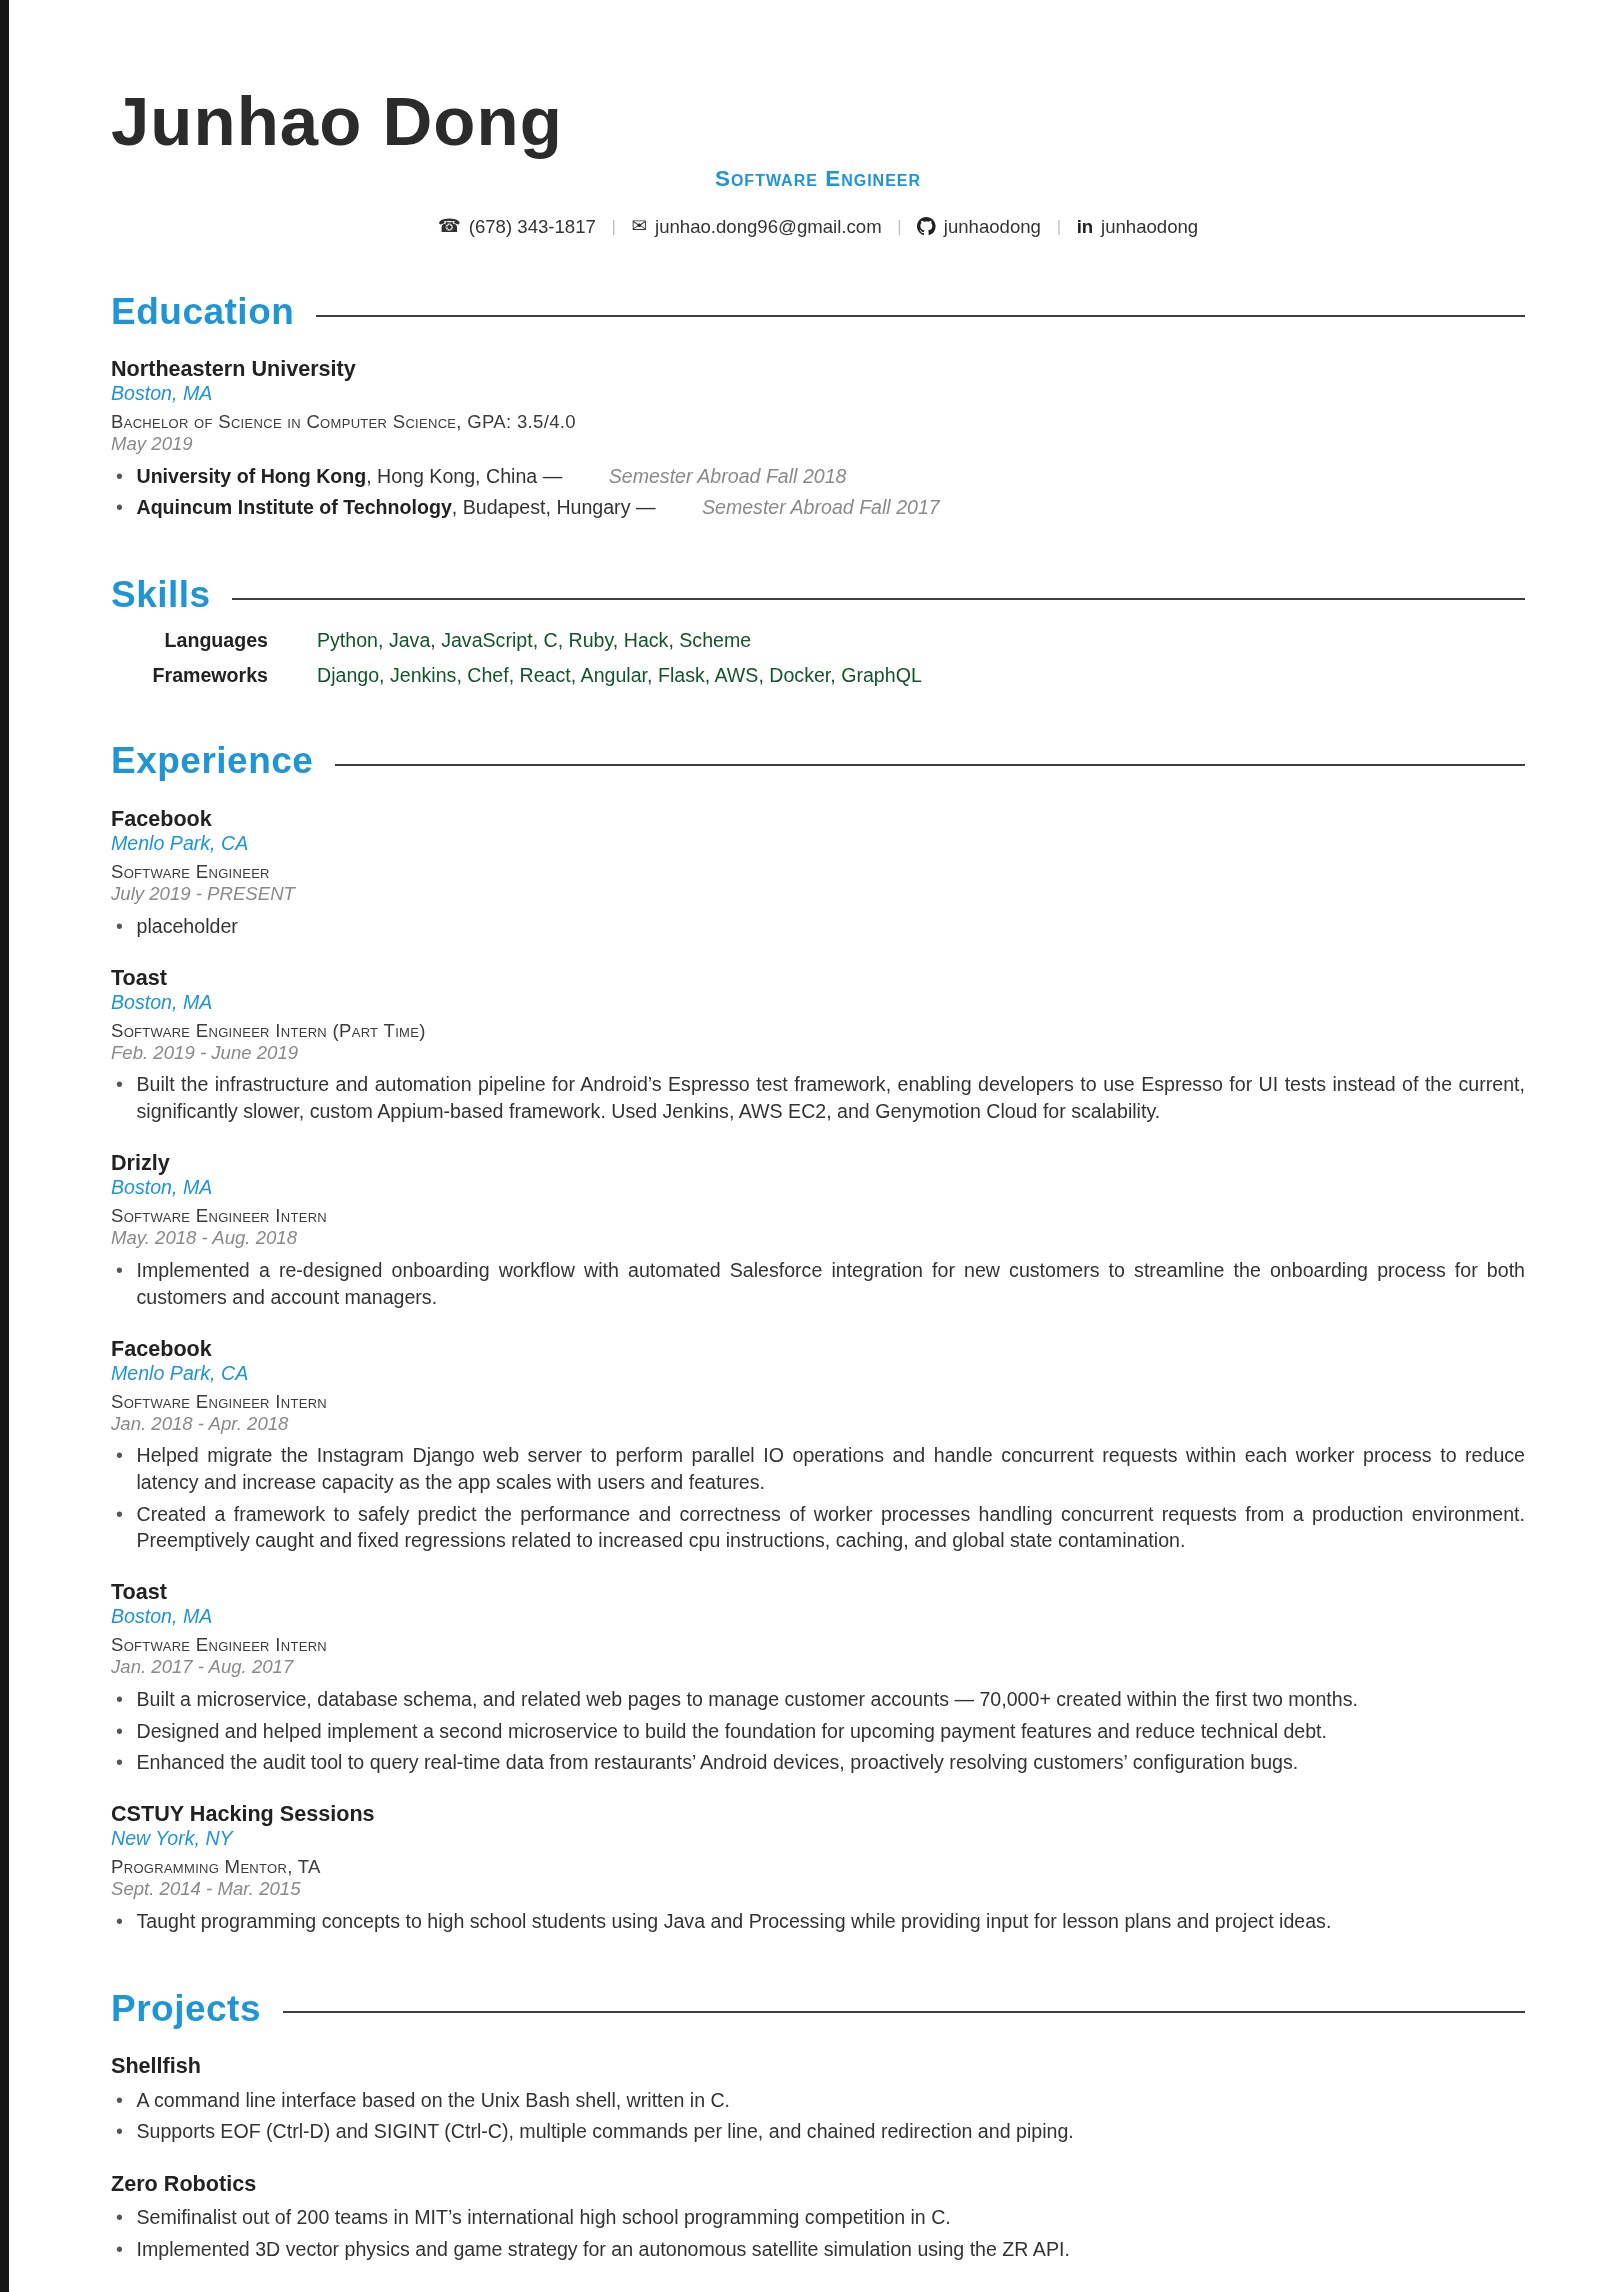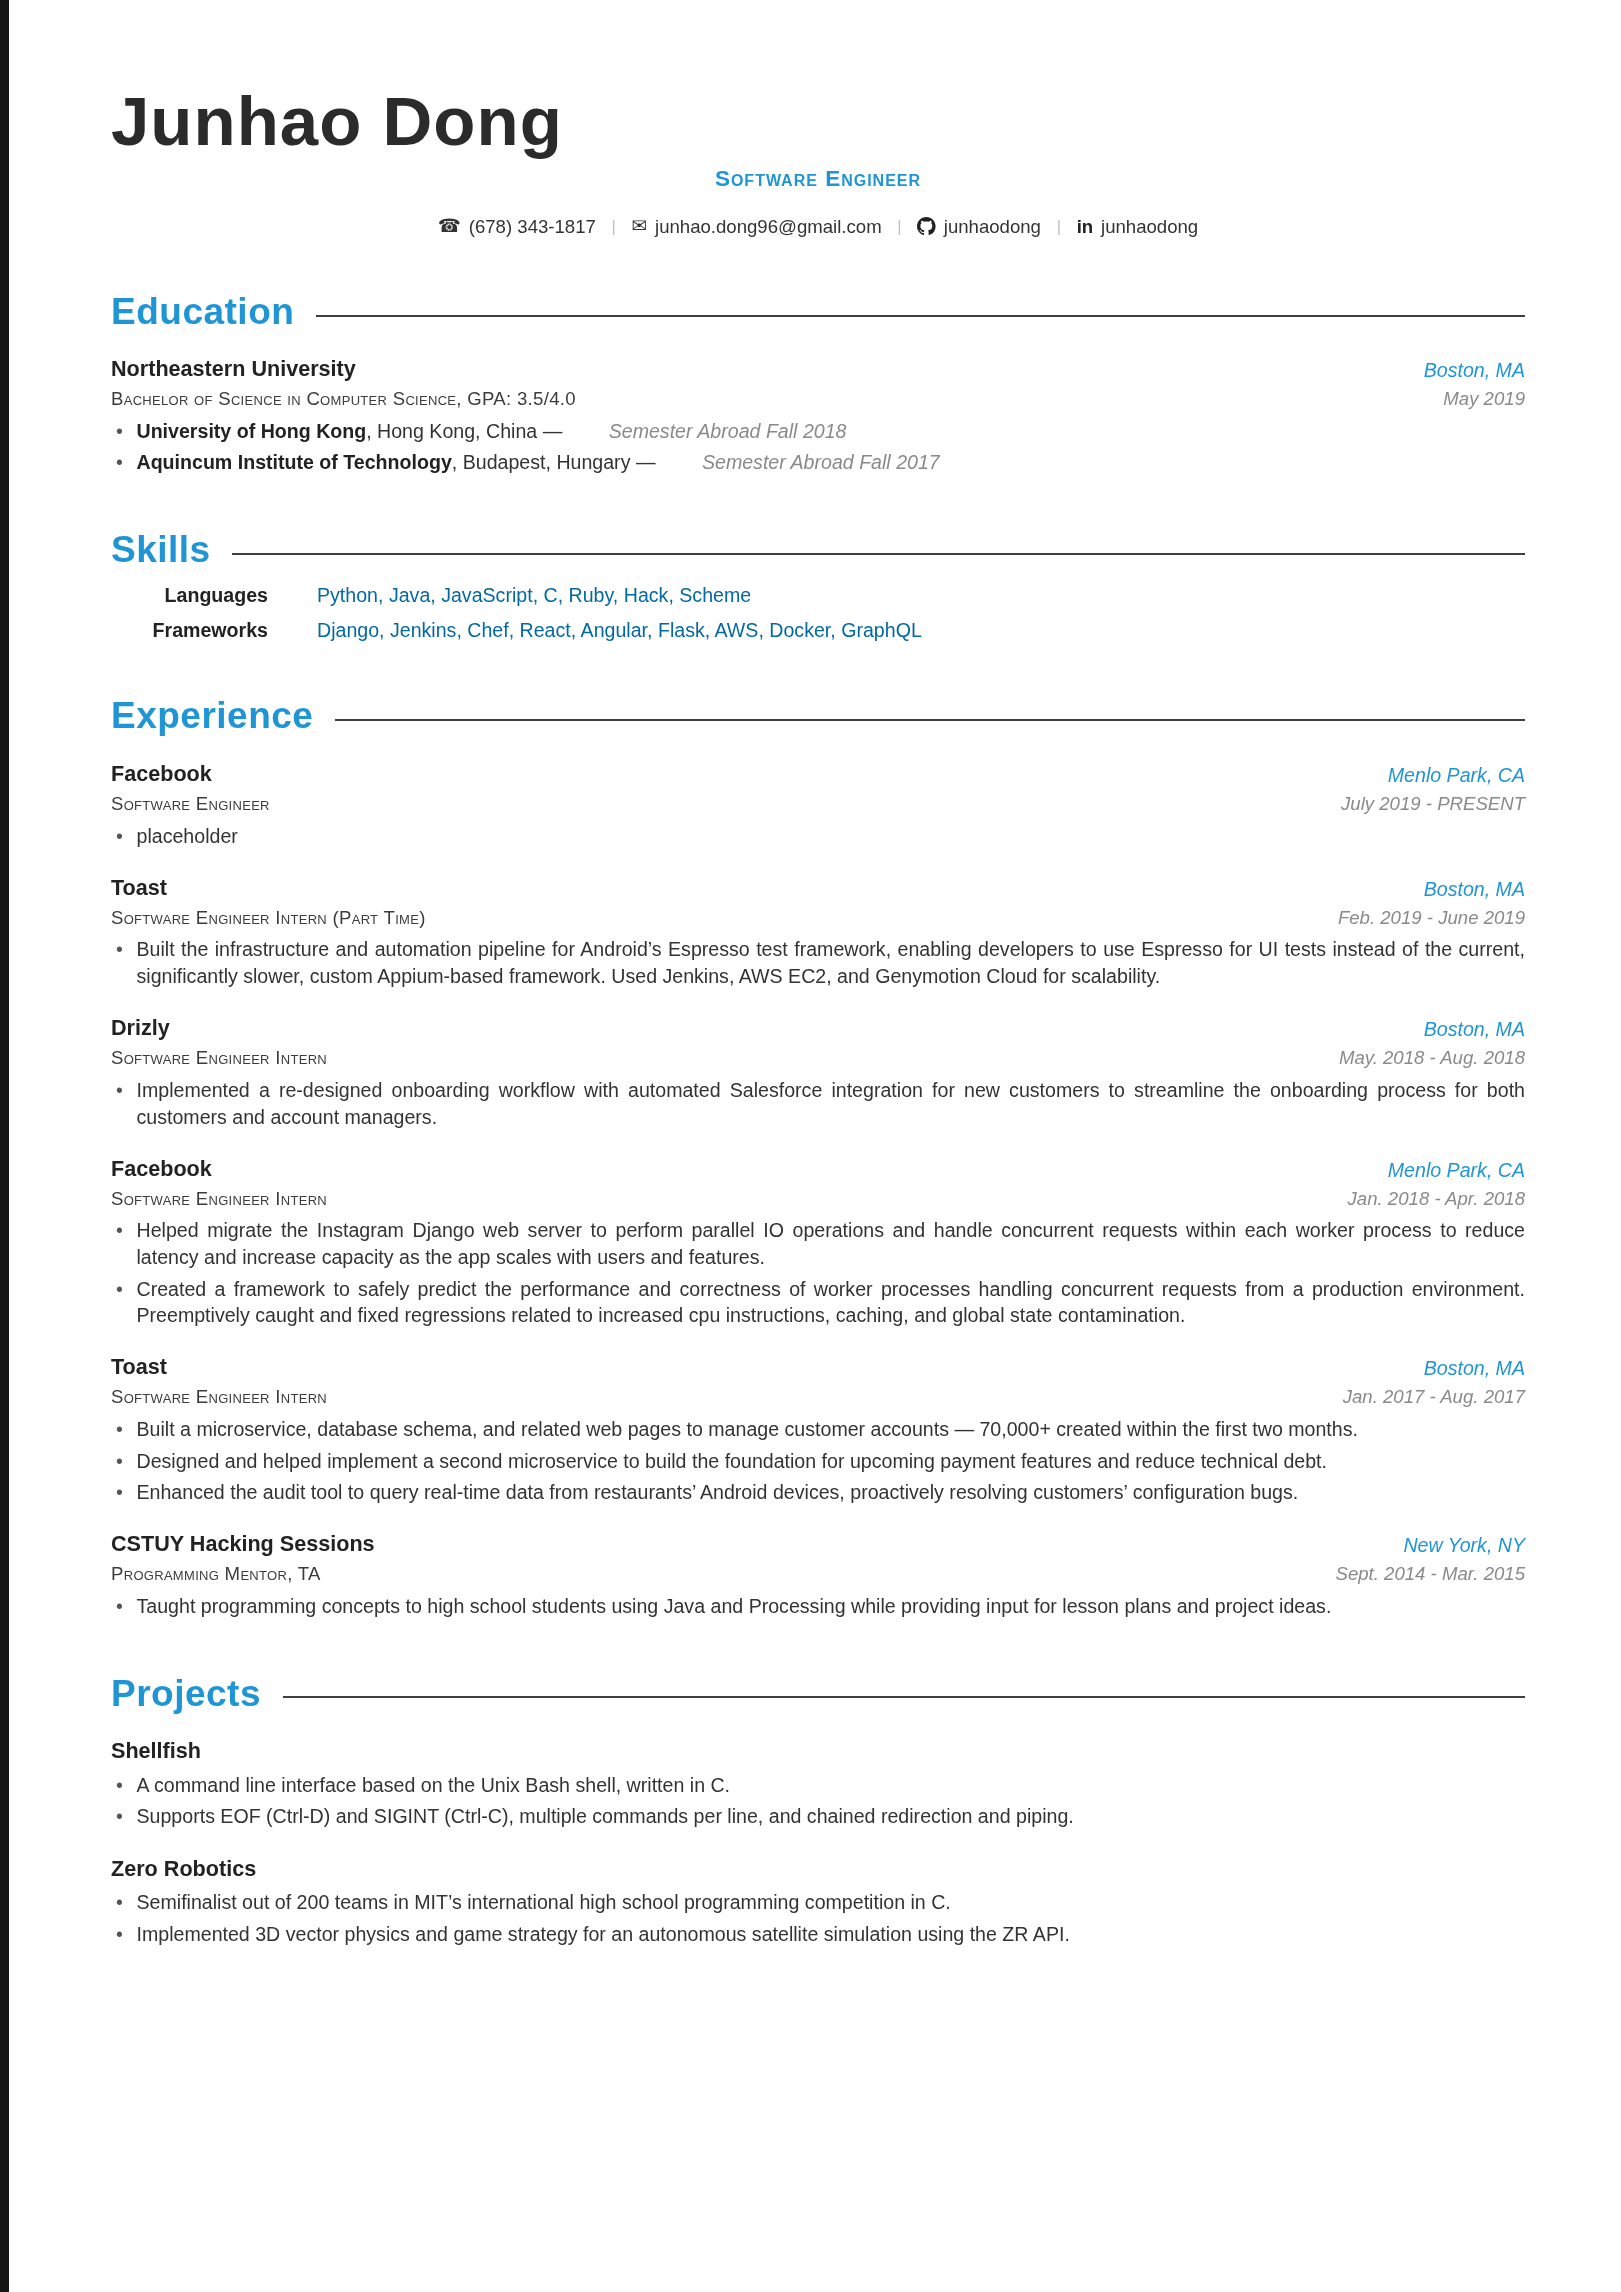--- a/index.html
+++ b/index.html
@@ -38,42 +38,42 @@
   .section-heading .text {
     font-size:37px; font-weight:bold; color:var(--accent,#2095d6);
     letter-spacing:0.5px; white-space:nowrap;
   }
   .section-heading .rule { flex:1; height:2px; background:var(--rule,#3f3f3f); margin-top:7.8px; }
 
   .mt-section { margin-top:53px; }
   .mt-entry { margin-top:23.5px; }
   .mt-job { margin-top:25.5px; }
 
-  .row { display:flex; justify-content:space-between; align-items:flex-end; }
+  .row { display:flex; justify-content:space-between; align-items:flex-start;flex-direction:column; }
   .row + .row { margin-top:5.9px; }
   .company, .school, .project-name { font-size:21.6px; font-weight:bold; color:#222; }
   .location { font-size:19.6px; font-style:italic; color:var(--accent,#2095d6); }
   .role, .degree { font-size:18.6px; font-variant:small-caps; color:#3c3c3c; letter-spacing:0.3px; }
   .date { font-size:18.6px; font-style:italic; color:var(--muted,#8a8a8a); }
 
   ul.bullets { list-style:none; margin-top:7.8px; }
   ul.bullets li {
     position:relative; padding-left:25.5px; margin-top:4.9px;
     font-size:19.6px; line-height:1.36; color:#333; text-align:justify;
   }
   ul.bullets li::before {
     content:"\2022"; position:absolute; left:4.9px; top:0; color:#555;
   }
   .edu-bold { font-weight:bold; color:#222; }
   .edu-note { font-style:italic; color:var(--muted,#8a8a8a);margin-left:41px; }
 
   
   .skill-row { display:flex; margin-top:12.7px; font-size:19.6px; align-items:baseline;gap:20px; }
   .skill-label { width:157px; text-align:right; font-weight:bold; color:#222; flex:none; }
-  .skill-value { margin-left:29px; color:#0369a1; }
+  .skill-value { margin-left:29px; color:#14532d; }
 </style>
 </head>
 <body>
 
 <div class="page">
 
   <header>
     <h1 class="name">Junhao Dong</h1>
     <div class="headline">Software Engineer</div>
     <div class="contact">

